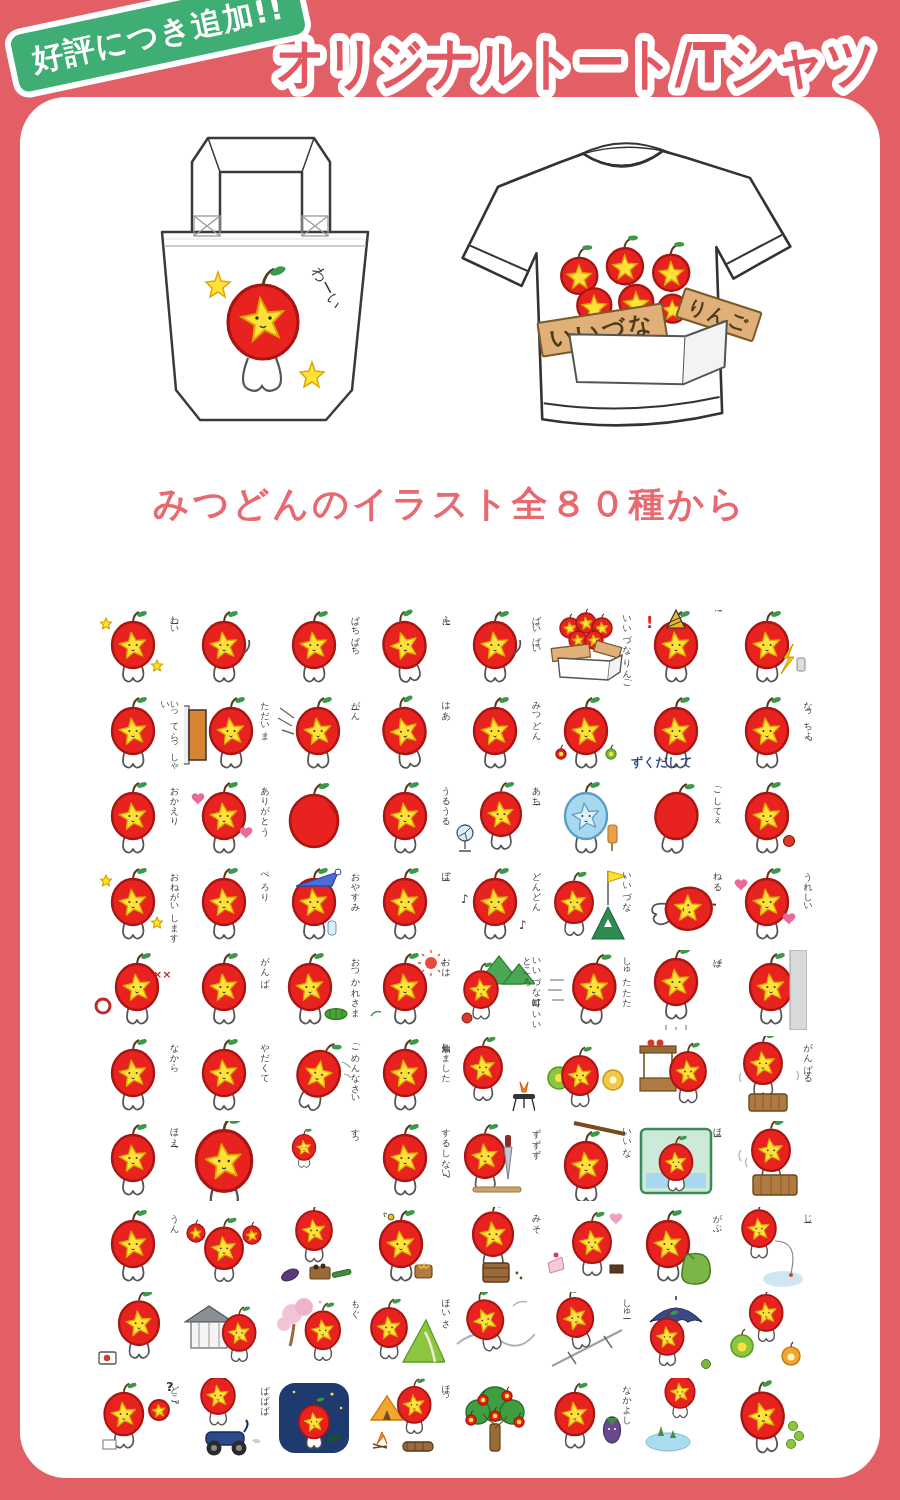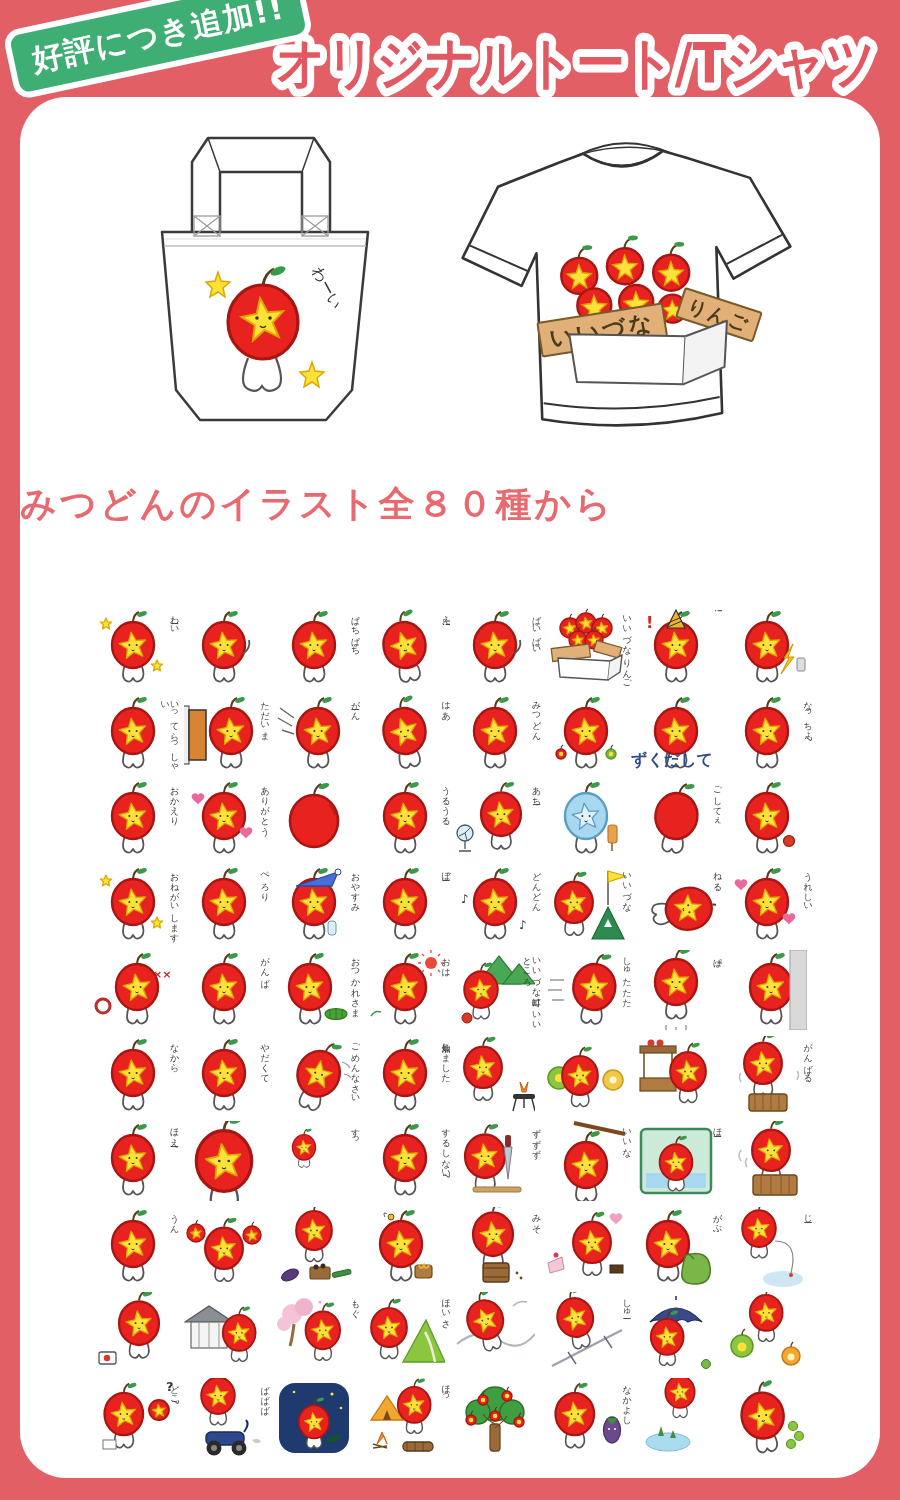--- a/index.html
+++ b/index.html
@@ -6,30 +6,30 @@
   .page{position:relative;width:900px;height:1500px;background:#e25f66;overflow:hidden;
         font-family:"DejaVu Sans","Liberation Sans",sans-serif;}
   .panel{position:absolute;left:20px;top:97px;width:860px;height:1381px;background:#ffffff;
          border-radius:46px;}
   .badge{position:absolute;left:2px;top:32px;transform:rotate(-12deg);transform-origin:left top;
          background:#3fae74;border:6px solid #ffffff;border-radius:16px;padding:8px 18px;
          color:#ffffff;font-size:31px;font-weight:800;letter-spacing:1px;z-index:3;white-space:nowrap;}
   .title-svg{position:absolute;left:262px;top:8px;z-index:2;}
   .tote-svg{position:absolute;left:100px;top:120px;}
   .shirt-svg{position:absolute;left:428px;top:116px;}
-  .tagline{position:absolute;left:20px;top:478px;width:860px;text-align:left;
+  .tagline{position:absolute;left:20px;top:478px;width:860px;text-align:center;
            color:#e8696f;font-size:36px;font-weight:700;letter-spacing:3px;line-height:1.45;}
   .grid{position:absolute;left:88px;top:606px;display:grid;
         grid-template-columns:repeat(8,90.5px);grid-auto-rows:85.5px;}
   .cell{position:relative;}
   .cell svg{position:absolute;left:5px;top:2px;}
   .cap{position:absolute;top:3px;right:0px;writing-mode:vertical-rl;font-size:9px;color:#3a3a3a;
        line-height:1.05;max-height:78px;letter-spacing:0px;z-index:2;}
   .cap.h{writing-mode:horizontal-tb;top:auto;bottom:8px;left:0px;right:auto;
-         color:#2b4a8b;font-weight:800;font-size:16px;}
+         color:#2b4a8b;font-weight:800;font-size:12px;}
 </style>
 </head>
 <body>
 
 <div class="page">
 
   <div class="panel"></div>
 
   <div class="badge">
     <span>好評につき追加!!</span>

